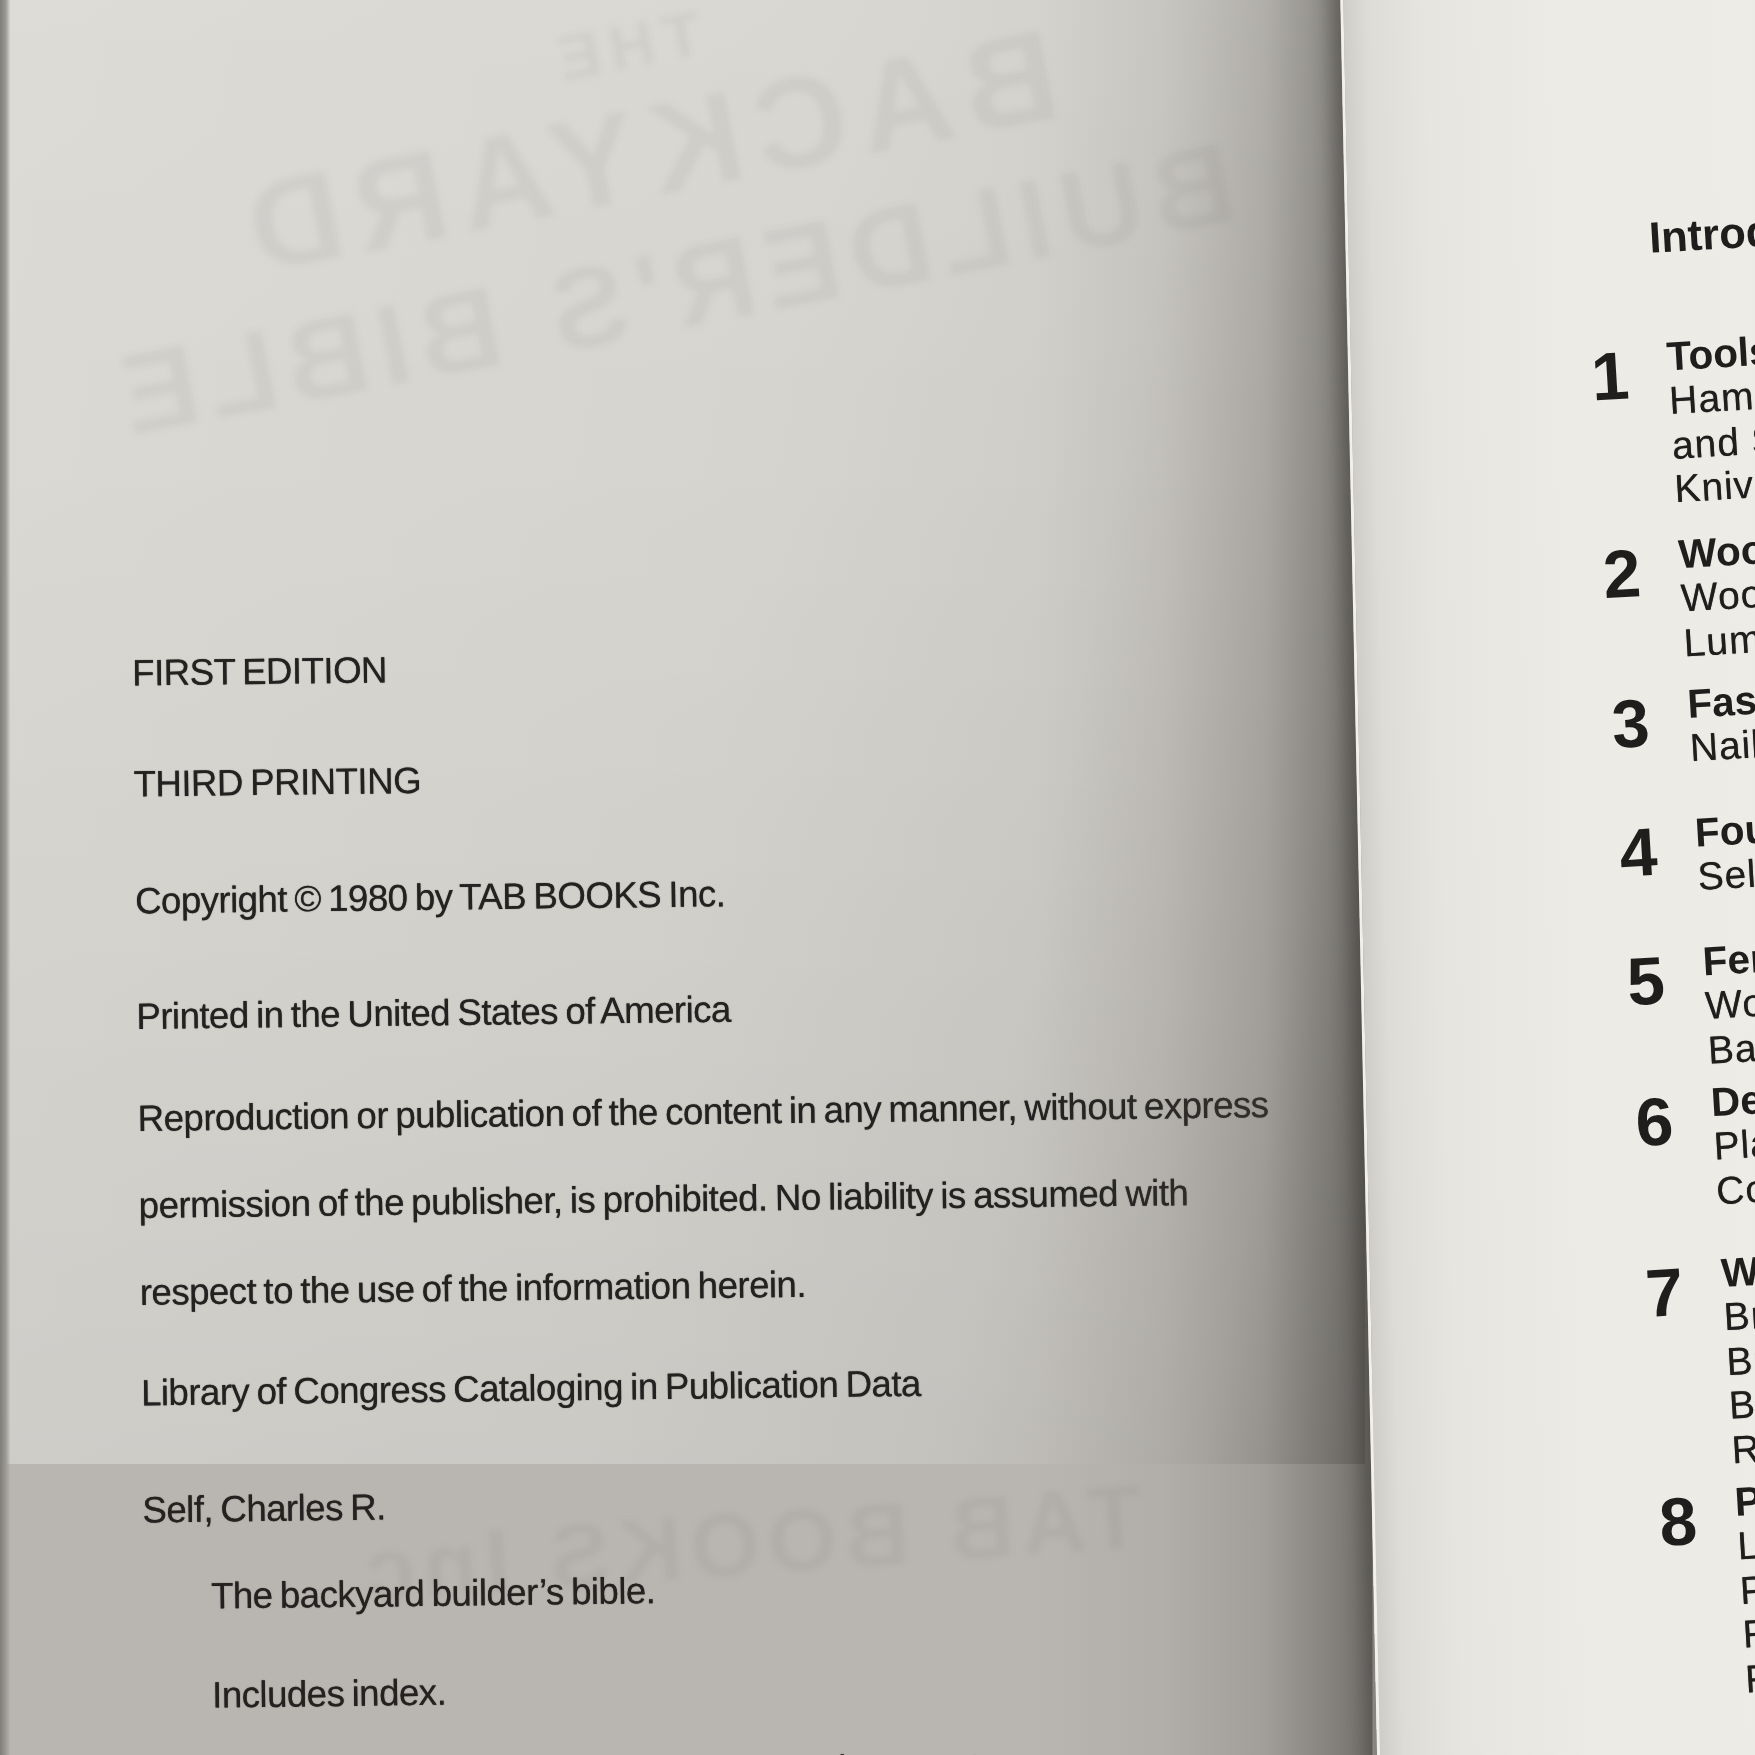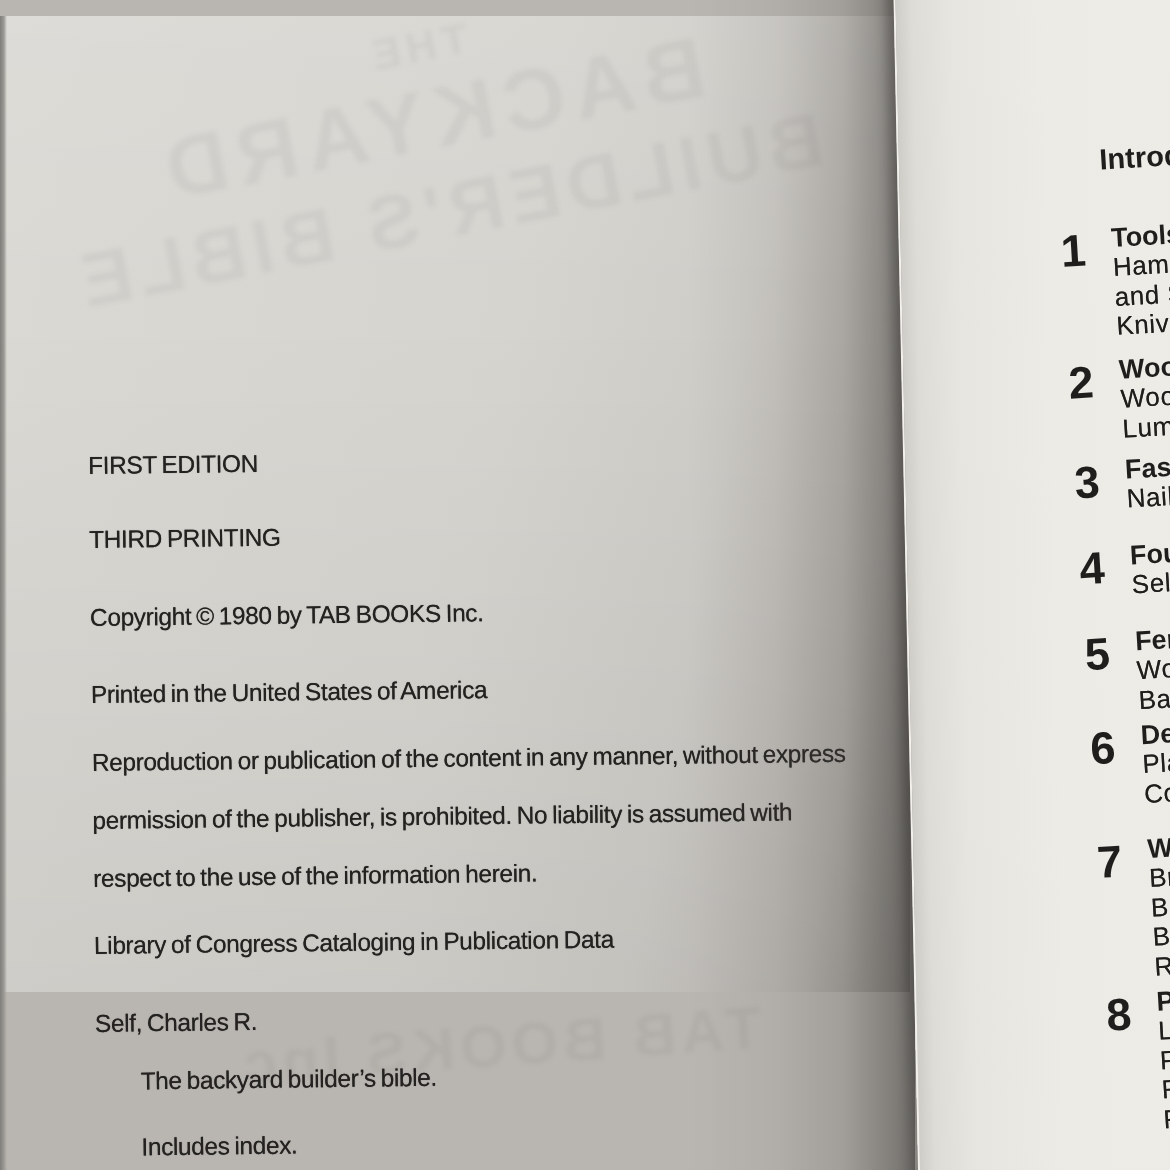--- a/index.html
+++ b/index.html
@@ -1,20 +1,20 @@
 <!DOCTYPE html>
 <html><head>
 <meta charset="utf-8">
 <style>
   html,body{margin:0;padding:0;width:1170px;height:1170px;overflow:hidden;
     background:#b9b6b1;font-family:"Liberation Sans",sans-serif;}
   .scene{position:relative;width:1170px;height:1170px;overflow:hidden;}
 
   
-  .left-page{position:absolute;left:0;top:16px;width:910px;height:976px;
+  .left-page{position:absolute;left:0;top:0;width:910px;height:976px;
     background:
       linear-gradient(180deg, rgba(255,255,255,0.07) 0%, rgba(0,0,0,0.00) 30%, rgba(0,0,0,0.05) 100%),
       linear-gradient(100deg,#dbd9d4 0%,#d6d4cf 52%,#ceccc7 74%,#bcb9b4 90%,#a09d98 100%);}
   .left-edge-sliver{position:absolute;left:0;top:0;width:7px;height:1170px;
     background:linear-gradient(90deg,#807e7a 0%,#9b9994 55%,rgba(155,153,148,0) 100%);}
 
   
   .gutter{position:absolute;left:690px;top:0;width:225px;height:1170px;
     background:linear-gradient(90deg,
       rgba(110,106,101,0) 0%,

